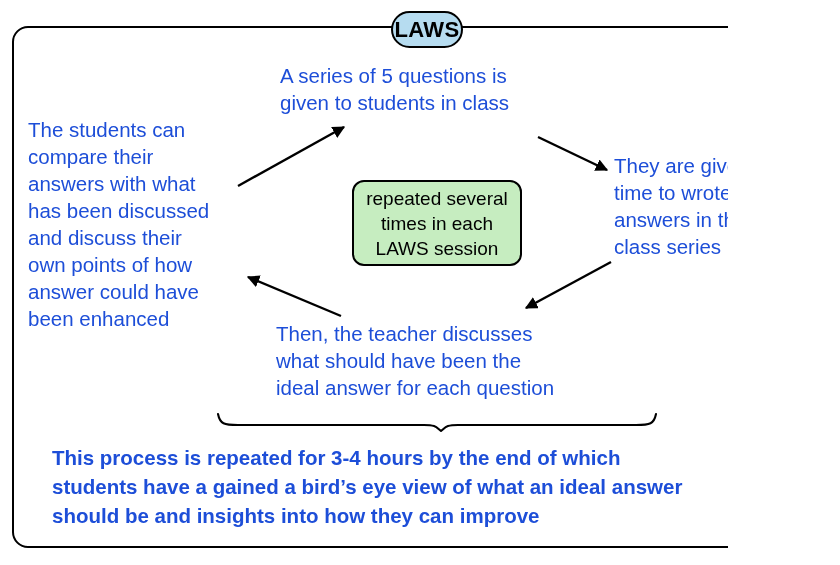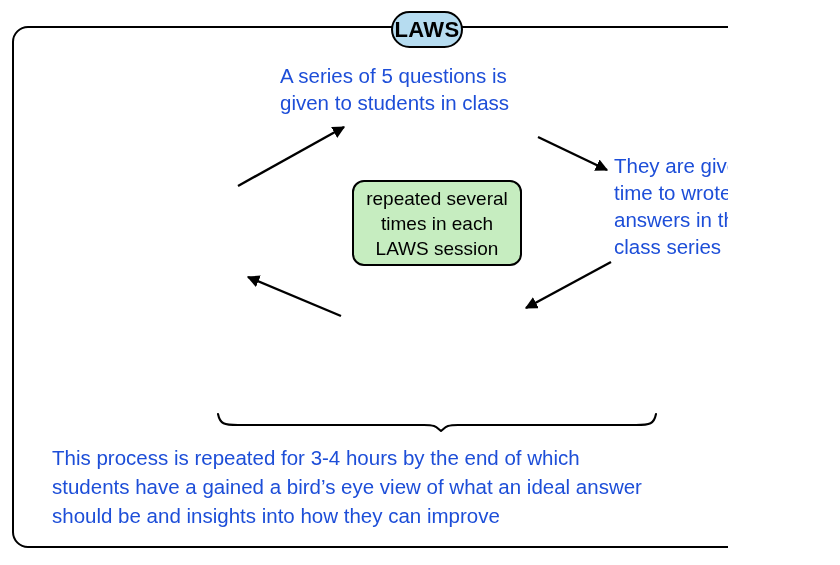--- a/index.html
+++ b/index.html
@@ -80,21 +80,21 @@
     left: 276px;
     top: 320px;
     width: 336px;
   }
   #text-summary {
     left: 52px;
     top: 443px;
     width: 736px;
     font-size: 20.5px;
     line-height: 29px;
-    font-weight: normal;
+    font-weight: bold;
   }
   
   .center-box {
     position: absolute;
     left: 352px;
     top: 180px;
     width: 170px;
     height: 86px;
     background: #c6edc0;
     border: 2px solid #000000;
@@ -167,21 +167,32 @@
   </svg>
 
   <div class="txt" id="text-top">A series of 5 questions is
 given to students in class</div>
 
   <div class="txt" id="text-right">They are given
 time to wrote the
 answers in the
 class series</div>
 
-
+  <div class="txt" id="text-bottom">Then, the teacher discusses
+what should have been the
+ideal answer for each question</div>
+
+  <div class="txt" id="text-left">The students can
+compare their
+answers with what
+has been discussed
+and discuss their
+own points of how
+answer could have
+been enhanced</div>
 
   <div class="center-box">
     <span class="center-box-label">repeated several
 times in each
 LAWS session</span>
   </div>
 
   <div class="txt" id="text-summary">This process is repeated for 3-4 hours by the end of which
 students have a gained a bird’s eye view of what an ideal answer
 should be and insights into how they can improve</div>

